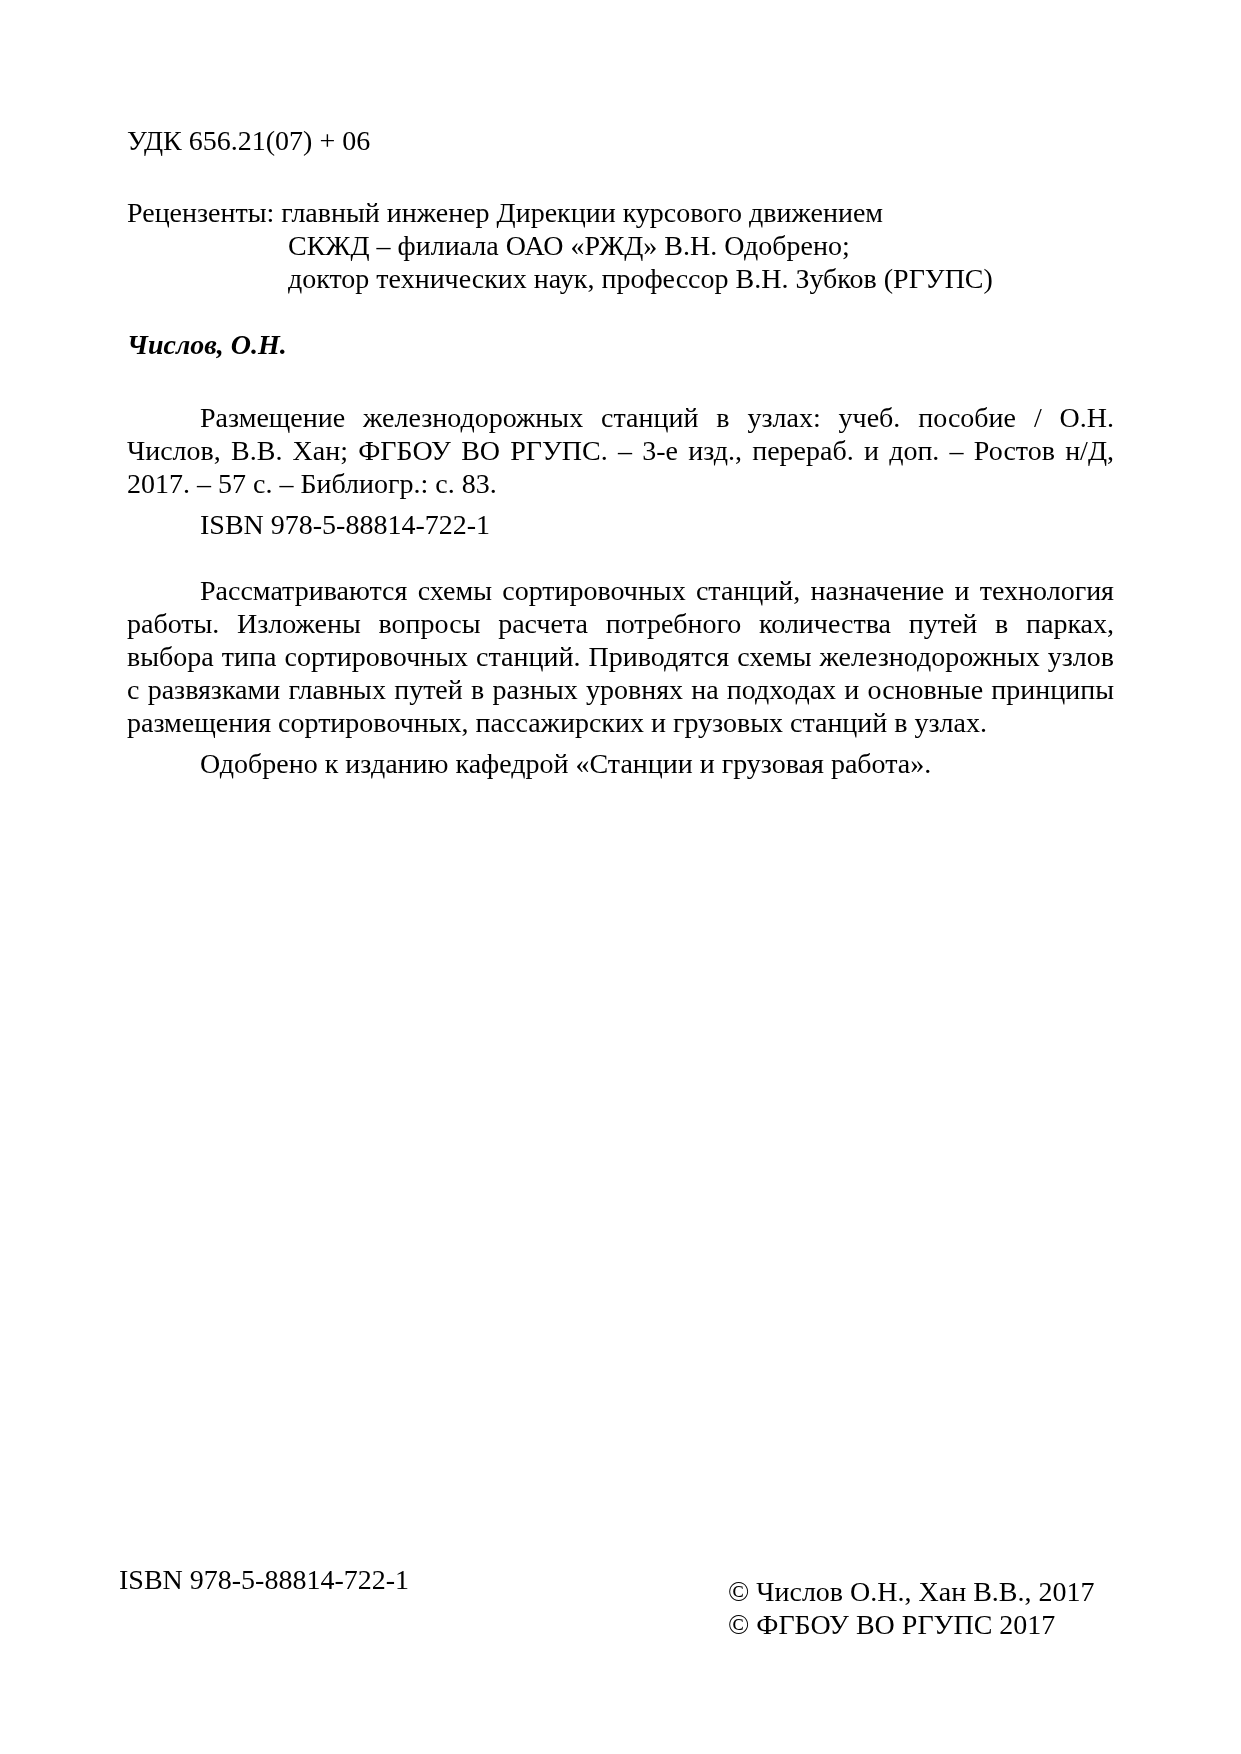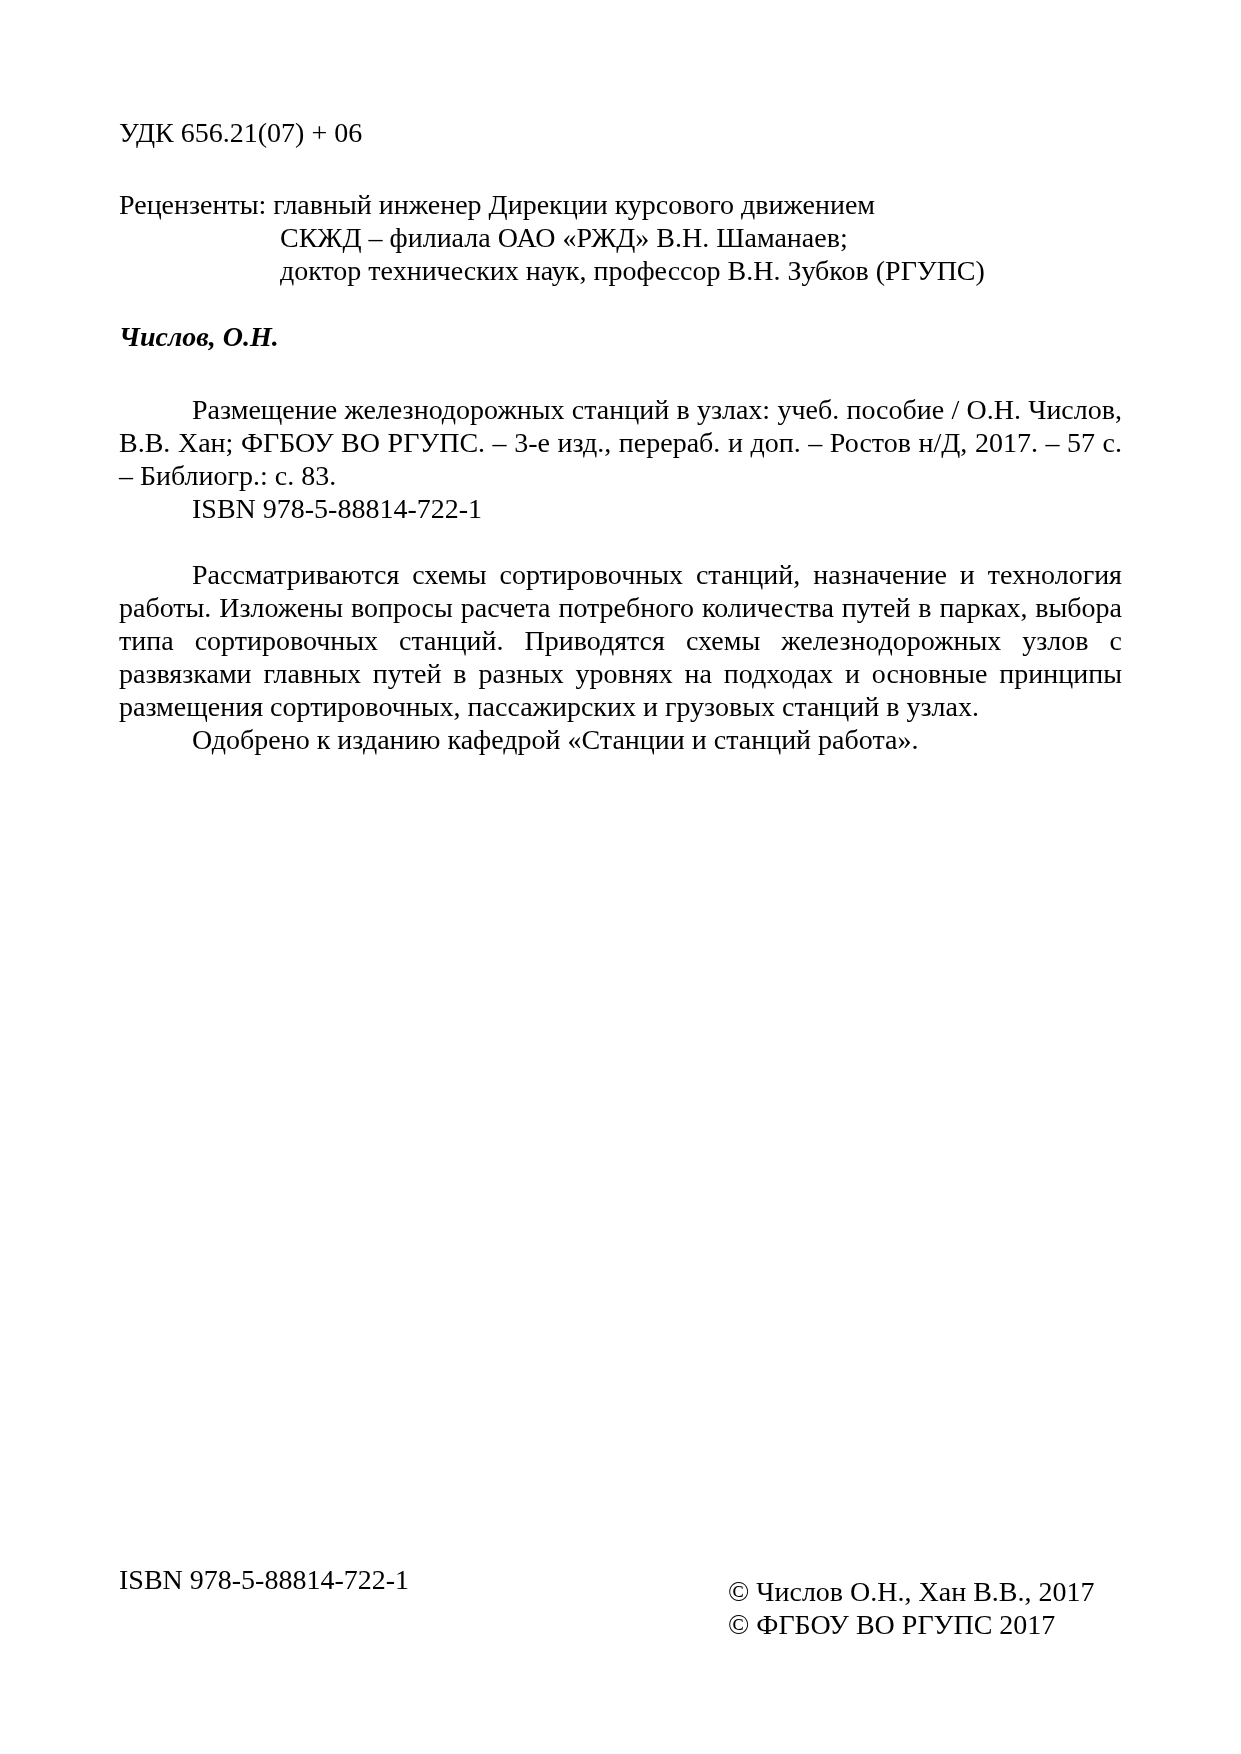--- a/index.html
+++ b/index.html
@@ -17,21 +17,21 @@
     font-size: 28px;
     line-height: 33px;
     overflow: hidden;
   }
   .content {
     position: absolute;
     left: 119px;
     top: 116px;
     width: 1003px;
   }
-  p { margin: 0; }
+  p { margin: 8px; }
   .udc {
     margin-bottom: 39px;
   }
   .reviewers {
     padding-left: 161px;
     text-indent: -161px;
     margin-bottom: 33px;
   }
   .author-heading {
     font-weight: bold;
@@ -67,32 +67,32 @@
   }
 </style>
 </head>
 <body>
 
 <div class="page">
   <div class="content">
 
     <p class="udc">УДК 656.21(07) + 06</p>
 
-    <p class="reviewers"><span>Рецензенты:</span> <span>главный инженер Дирекции курсового движением</span><br><span>СКЖД – филиала ОАО «РЖД» В.Н. Шаманаев;</span><br><span>доктор технических наук, профессор В.Н. Зубков (РГУПС)</span></p>
+    <p class="reviewers"><span>Рецензенты:</span> <span>главный инженер Дирекции курсового движением</span><br><span>СКЖД – филиала ОАО «РЖД» В.Н. Одобрено;</span><br><span>доктор технических наук, профессор В.Н. Зубков (РГУПС)</span></p>
 
     <p class="author-heading">Числов, О.Н.</p>
 
     <p class="justified">Размещение железнодорожных станций в узлах: учеб. пособие / О.Н. Числов, В.В. Хан; ФГБОУ ВО РГУПС. – 3-е изд., перераб. и доп. – Ростов н/Д, 2017. – 57 с. – Библиогр.: с. 83.</p>
 
     <p class="isbn-line">ISBN 978-5-88814-722-1</p>
 
     <p class="justified">Рассматриваются схемы сортировочных станций, назначение и технология работы. Изложены вопросы расчета потребного количества путей в парках, выбора типа сортировочных станций. Приводятся схемы железнодорожных узлов с развязками главных путей в разных уровнях на подходах и основные принципы размещения сортировочных, пассажирских и грузовых станций в узлах.</p>
 
 
-    <p class="justified">Одобрено к изданию кафедрой «Станции и станций работа».</p>
+    <p class="justified">Одобрено к изданию кафедрой «Станции и грузовая работа».</p>
 
   </div>
 
   <div class="footer">
     <span class="footer-isbn">ISBN 978-5-88814-722-1</span>
     <div class="footer-copyrights">
       <div>© Числов О.Н., Хан В.В., 2017</div>
       <div>© ФГБОУ ВО РГУПС 2017</div>
     </div>
   </div>

